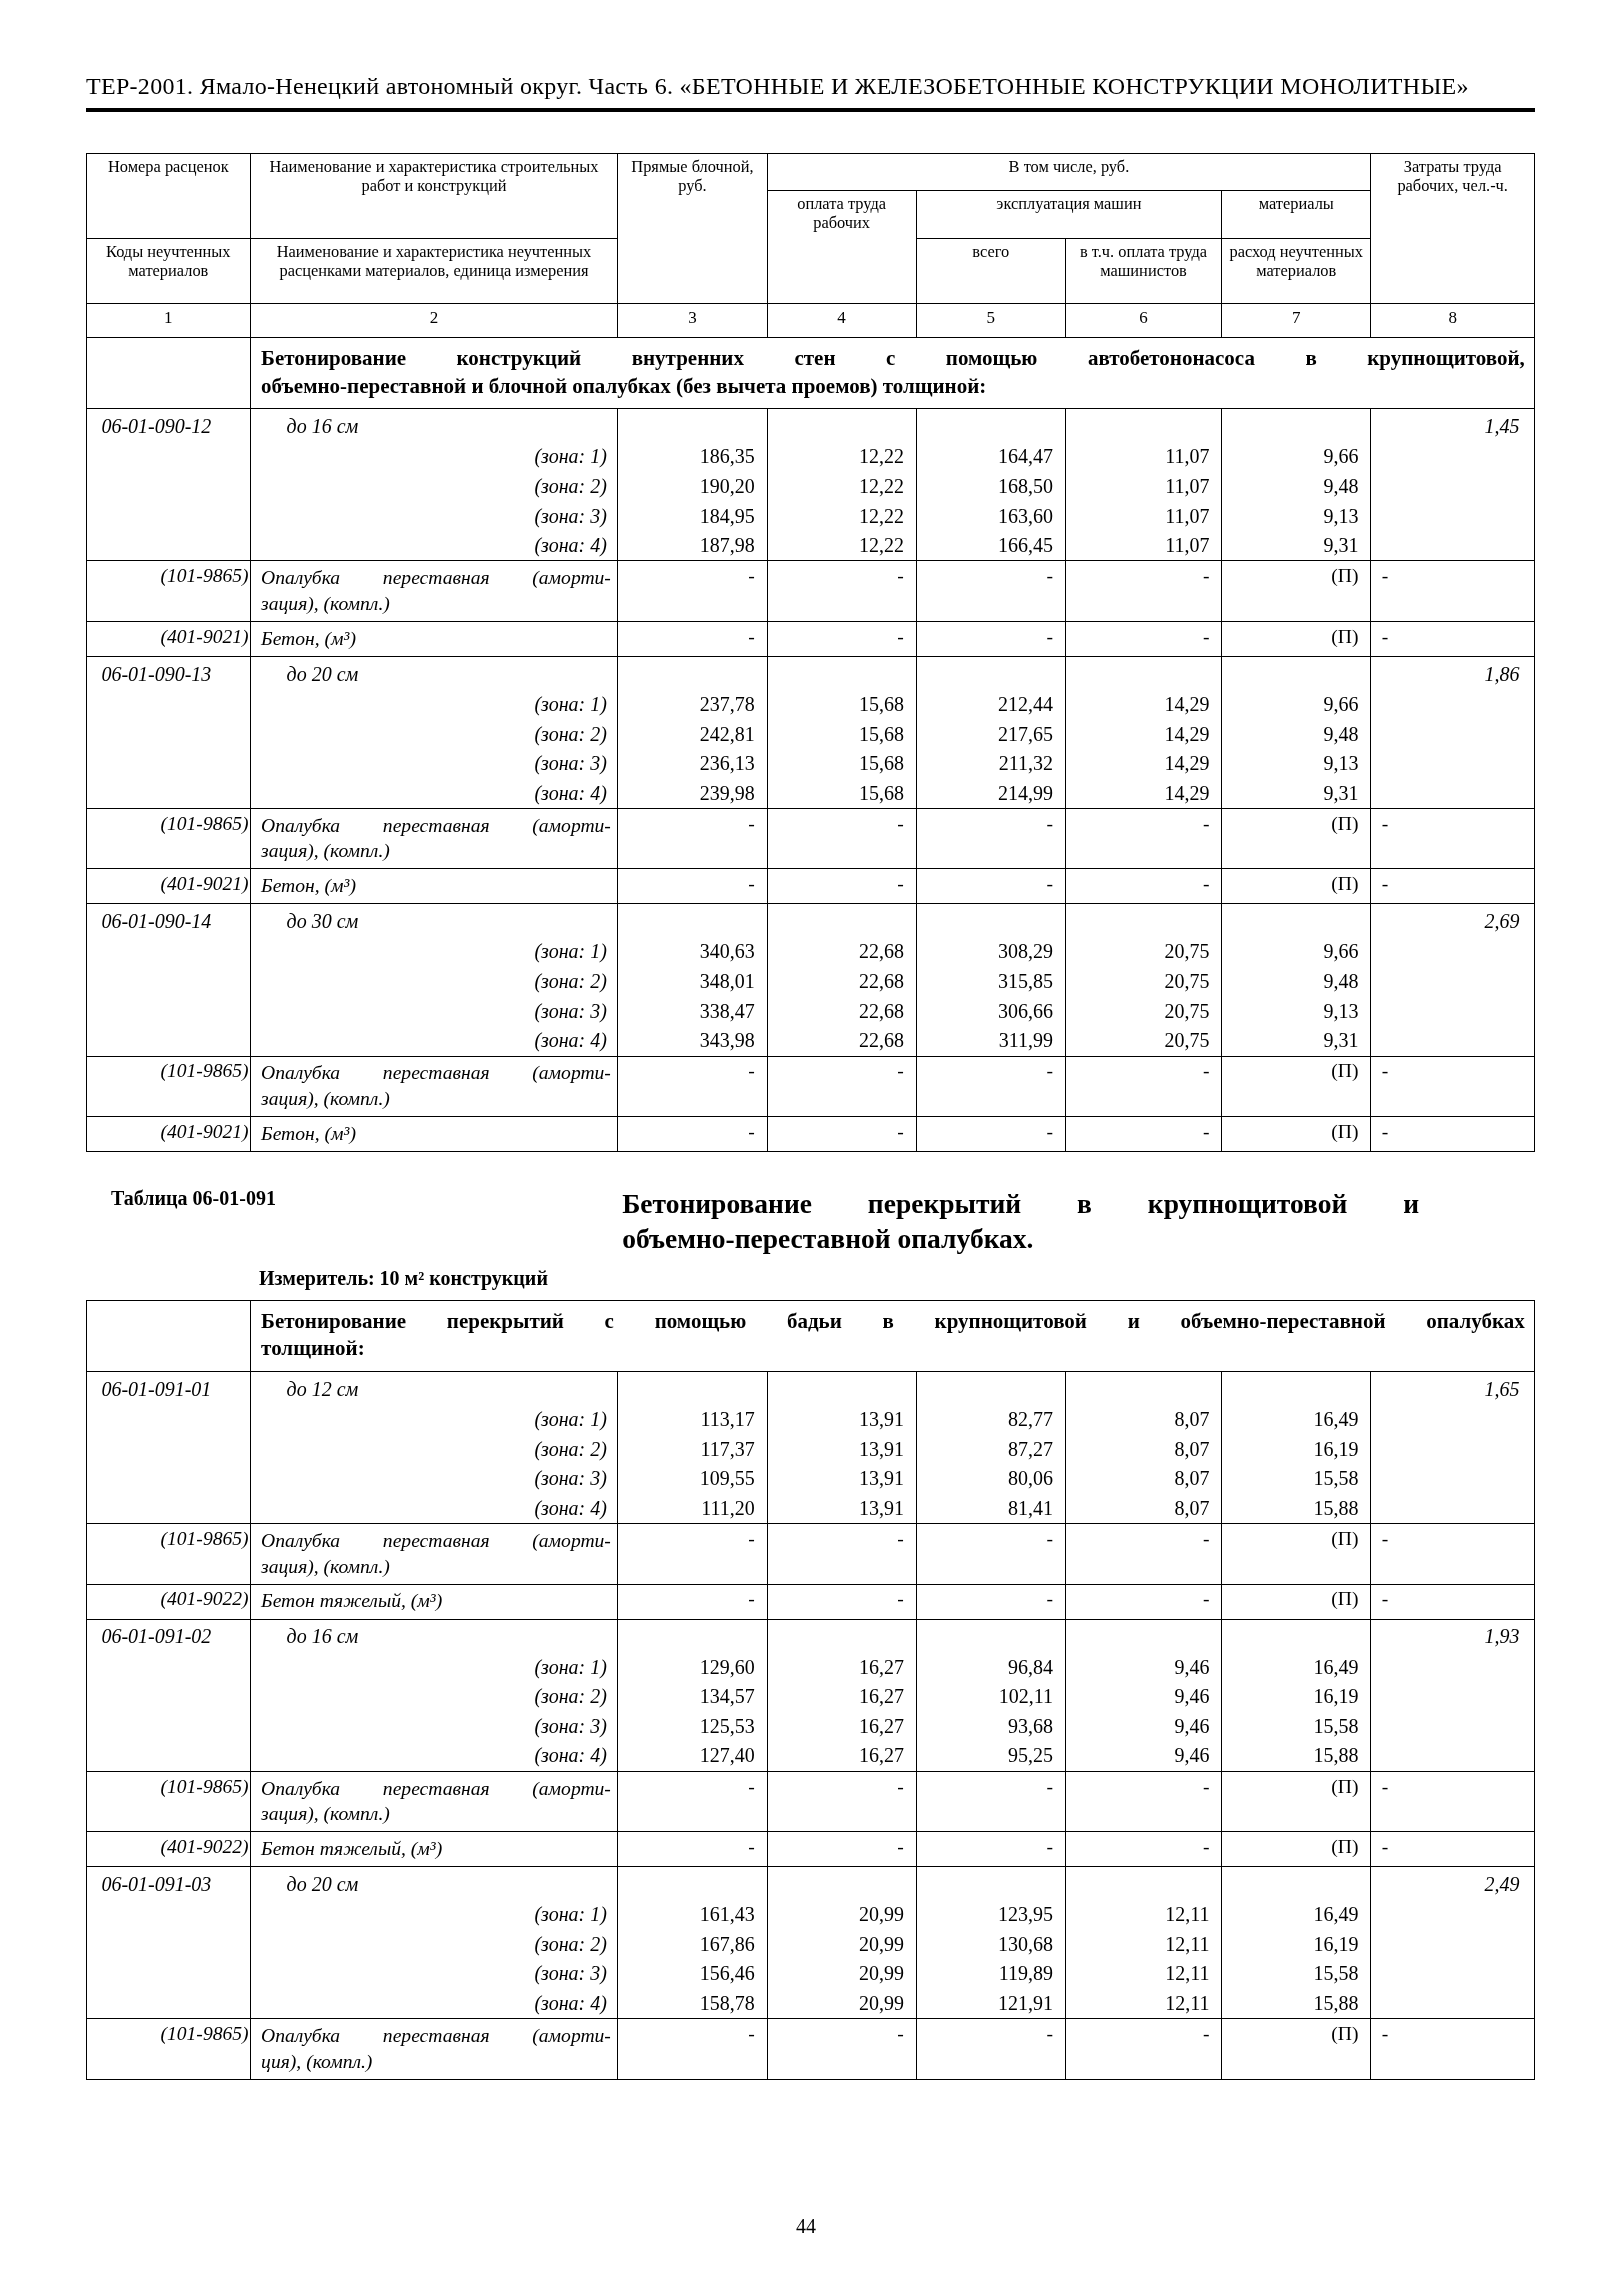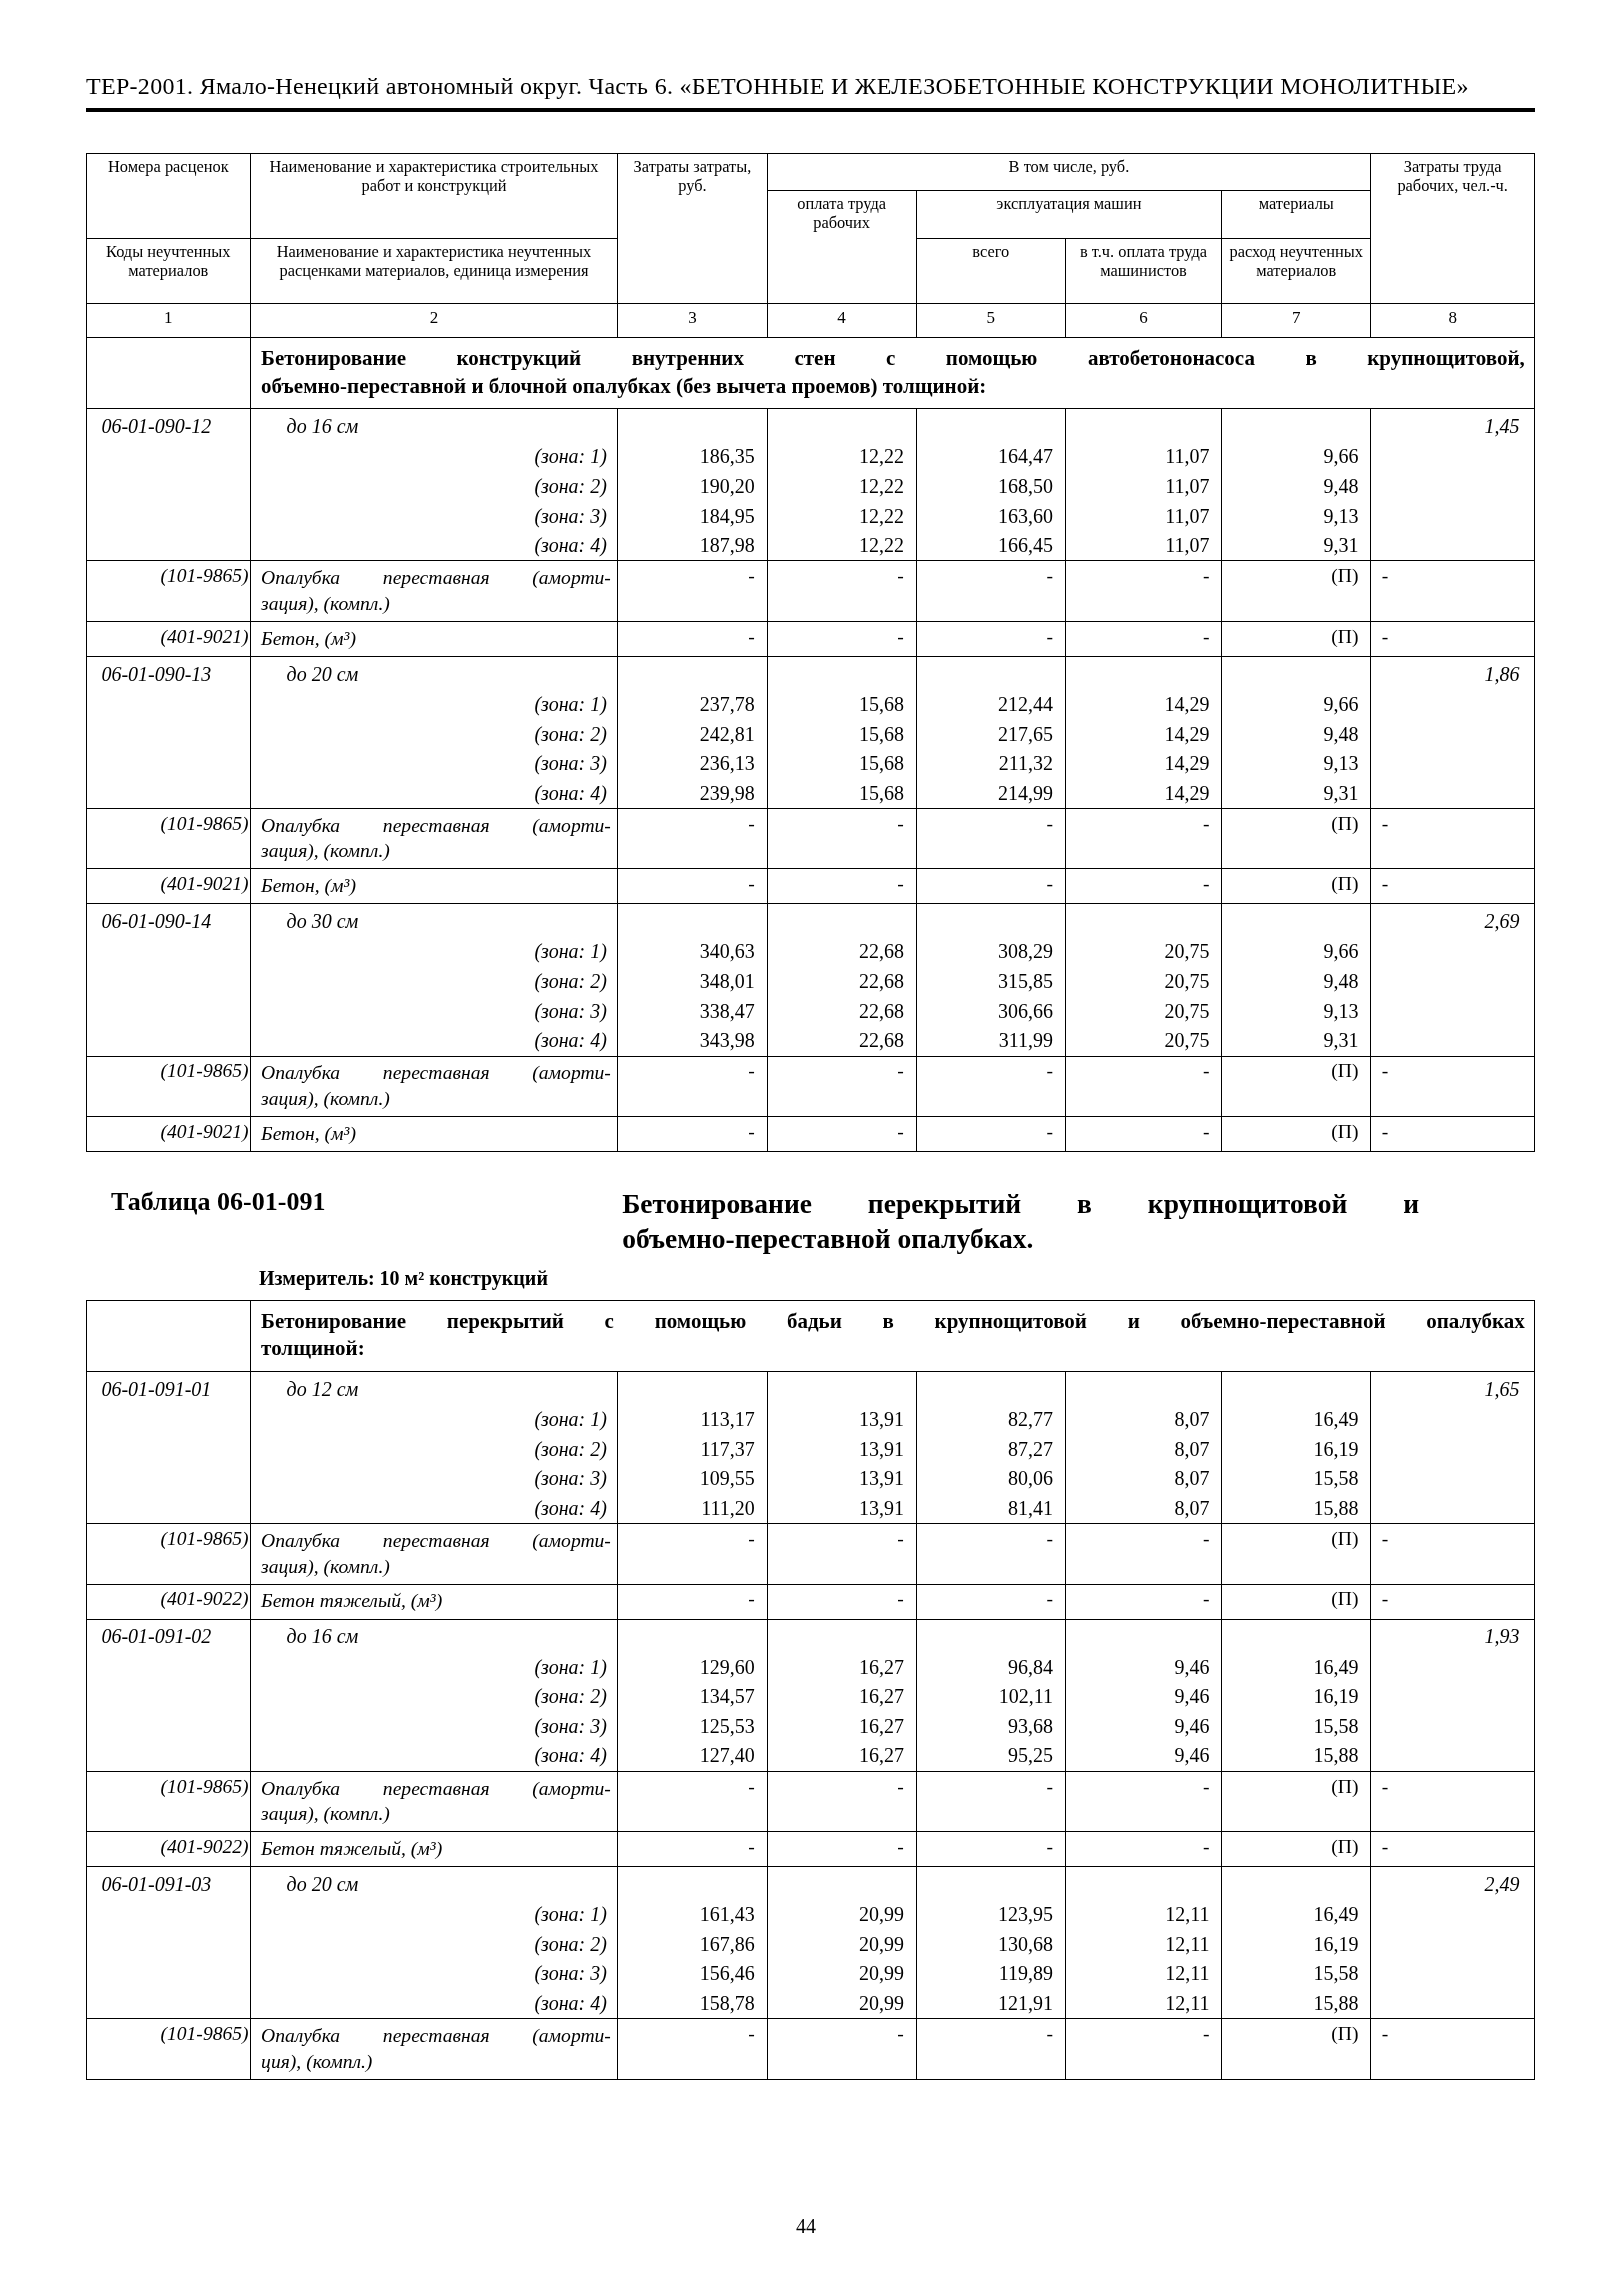--- a/index.html
+++ b/index.html
@@ -36,21 +36,21 @@
   .c-zone   { text-align:right; padding-right:10.5px; font-style:italic; }
   .c-num    { text-align:right; padding-right:11.8px; }
   .c-labor  { text-align:right; padding-right:14.4px; }
   .c-matcode{ text-align:right; font-style:italic; font-size:19px; }
   .c-matname{ font-style:italic; padding-left:10.5px; padding-right:6.5px; line-height:1.3; text-align:left; }
   .c-left   { text-align:left; padding-left:10.5px; }
   .c-spacer { }
 
   .between { padding:35px 0 10.5px 0; }
   .between .row1 { display:flex; align-items:flex-start; }
-  .tbl-label { flex:0 0 37%; font-weight:bold; font-size:26px; padding-left:25px; }
+  .tbl-label { flex:0 0 37%; font-weight:bold; font-size:20px; padding-left:25px; }
   .tbl-title { flex:0 0 55%; font-weight:bold; font-size:27.5px; line-height:1.26; }
   .meter { margin-top:10.5px; padding-left:173px; font-weight:bold; font-size:20px; }
 
   .page-num { position:absolute; left:0; right:11px; top:2215px; text-align:center; font-size:20px; }
 </style>
 </head>
 <body>
 
 <div class="page">
   <div class="inner">
@@ -66,21 +66,21 @@
           <col style="width:10.3%">
         <col style="width:10.3%">
           <col style="width:10.8%">
           <col style="width:10.3%">
           <col style="width:11.3%">
       </colgroup>
       <thead>
         <tr style="height:37px">
           <td rowspan="2">Номера расценок</td>
           <td rowspan="2">Наименование и характеристика строительных работ и конструкций</td>
-          <td rowspan="3">Затраты затраты, руб.</td>
+          <td rowspan="3">Прямые блочной, руб.</td>
           <td colspan="4">В том числе, руб.</td>
           <td rowspan="3">Затраты труда рабочих, чел.-ч.</td>
         </tr>
         <tr style="height:48px">
           <td rowspan="2">оплата труда рабочих</td>
           <td colspan="2">эксплуатация машин</td>
           <td>материалы</td>
         </tr>
         <tr style="height:65px">
           <td>Коды неучтенных материалов</td>

